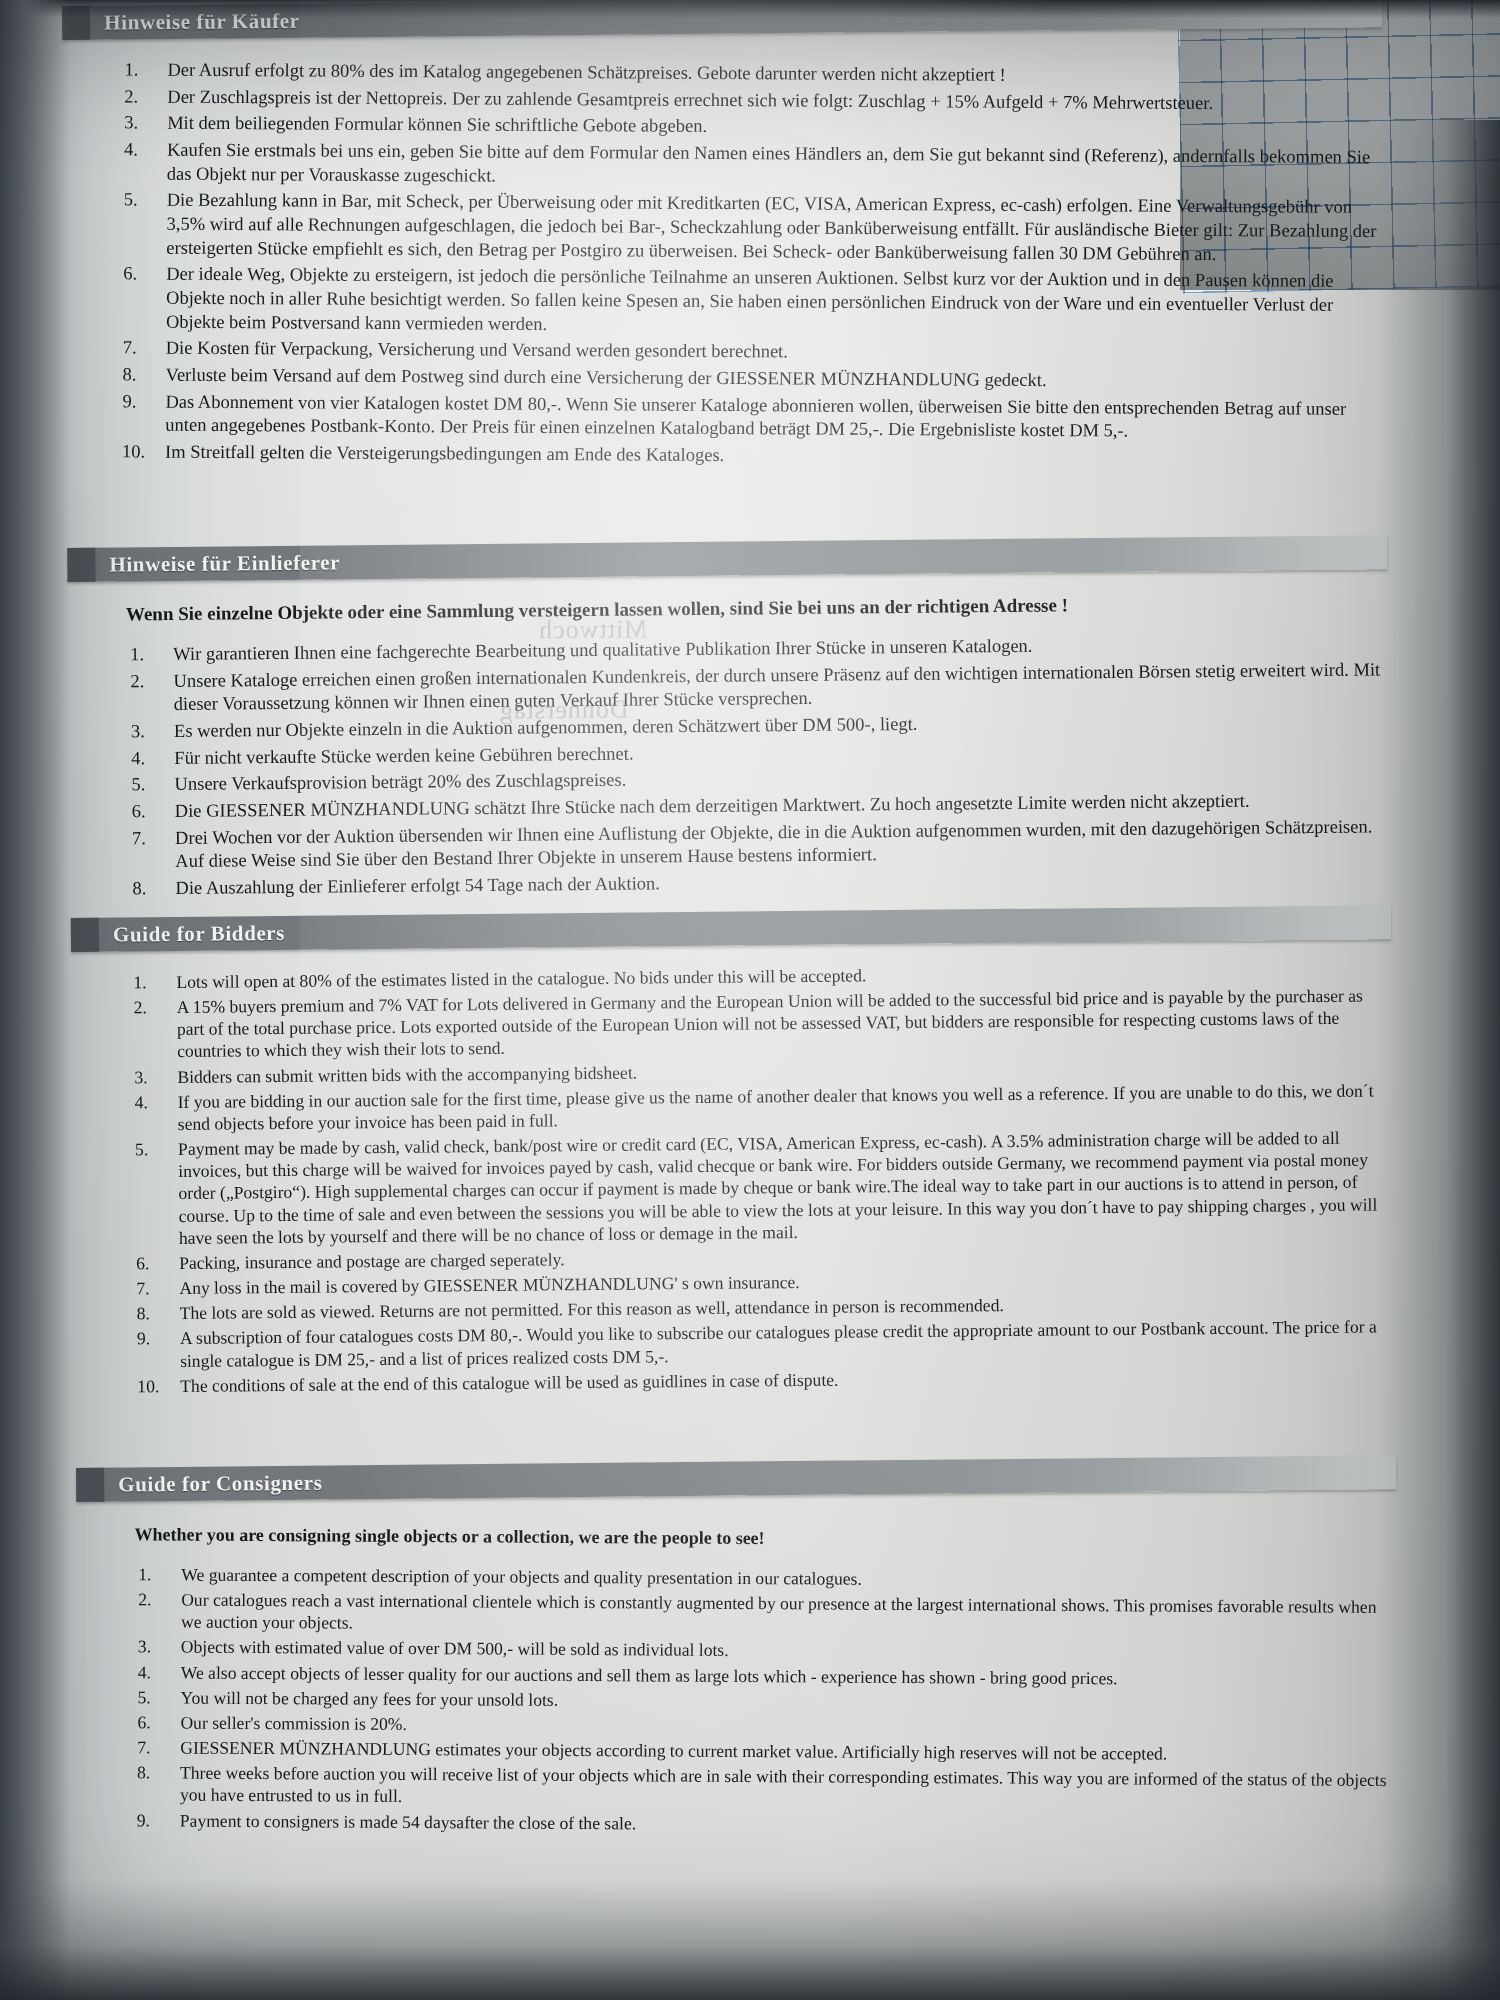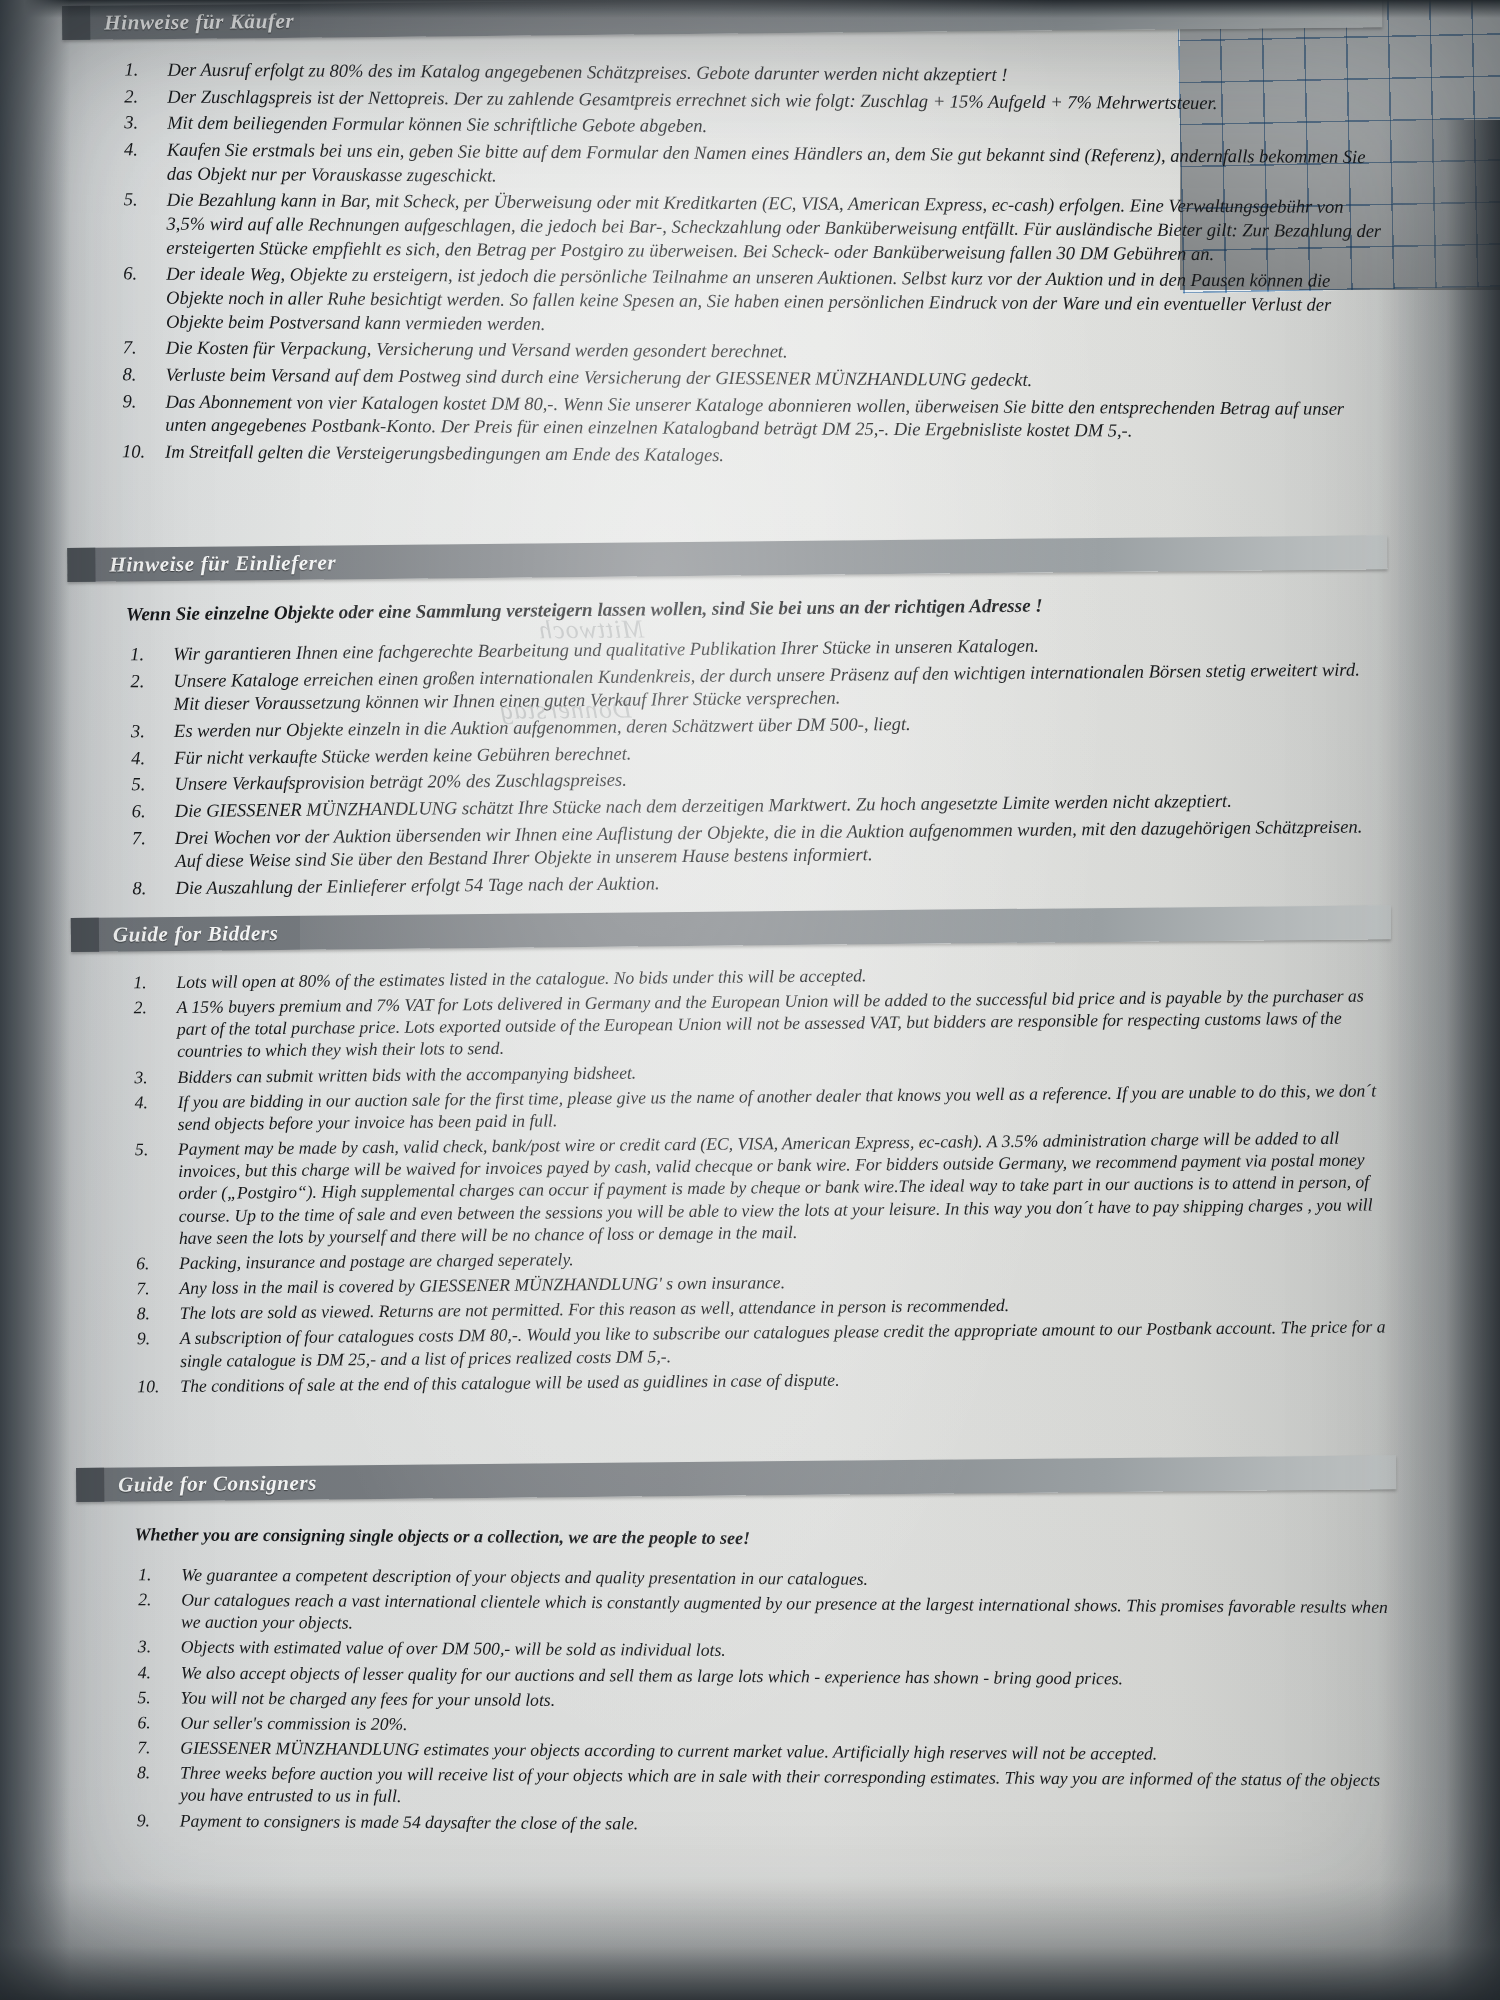--- a/index.html
+++ b/index.html
@@ -15,21 +15,20 @@
   }
 
   
   #photo {
     position: absolute;
     inset: 0;
     background:
       linear-gradient(180deg, rgba(255,255,255,0.05) 0%, rgba(0,0,0,0.05) 100%),
       linear-gradient(90deg, #b9bdc0 0%, #d5d8d9 6%, #e3e5e4 20%, #e7e8e6 55%, #dcddda 78%, #c9cbc9 92%, #a8abac 100%);
     overflow: hidden;
-    font-style: italic;
   }
   
   #backdrop {
     position: absolute;
     top: -10px; right: -10px;
     width: 330px; height: 300px;
     background:
       repeating-linear-gradient(90deg, rgba(30,90,150,0.55) 0 1.5px, rgba(255,255,255,0) 1.5px 42px),
       repeating-linear-gradient(0deg, rgba(30,90,150,0.55) 0 1.5px, rgba(255,255,255,0) 1.5px 42px),
       #e9eef0;

